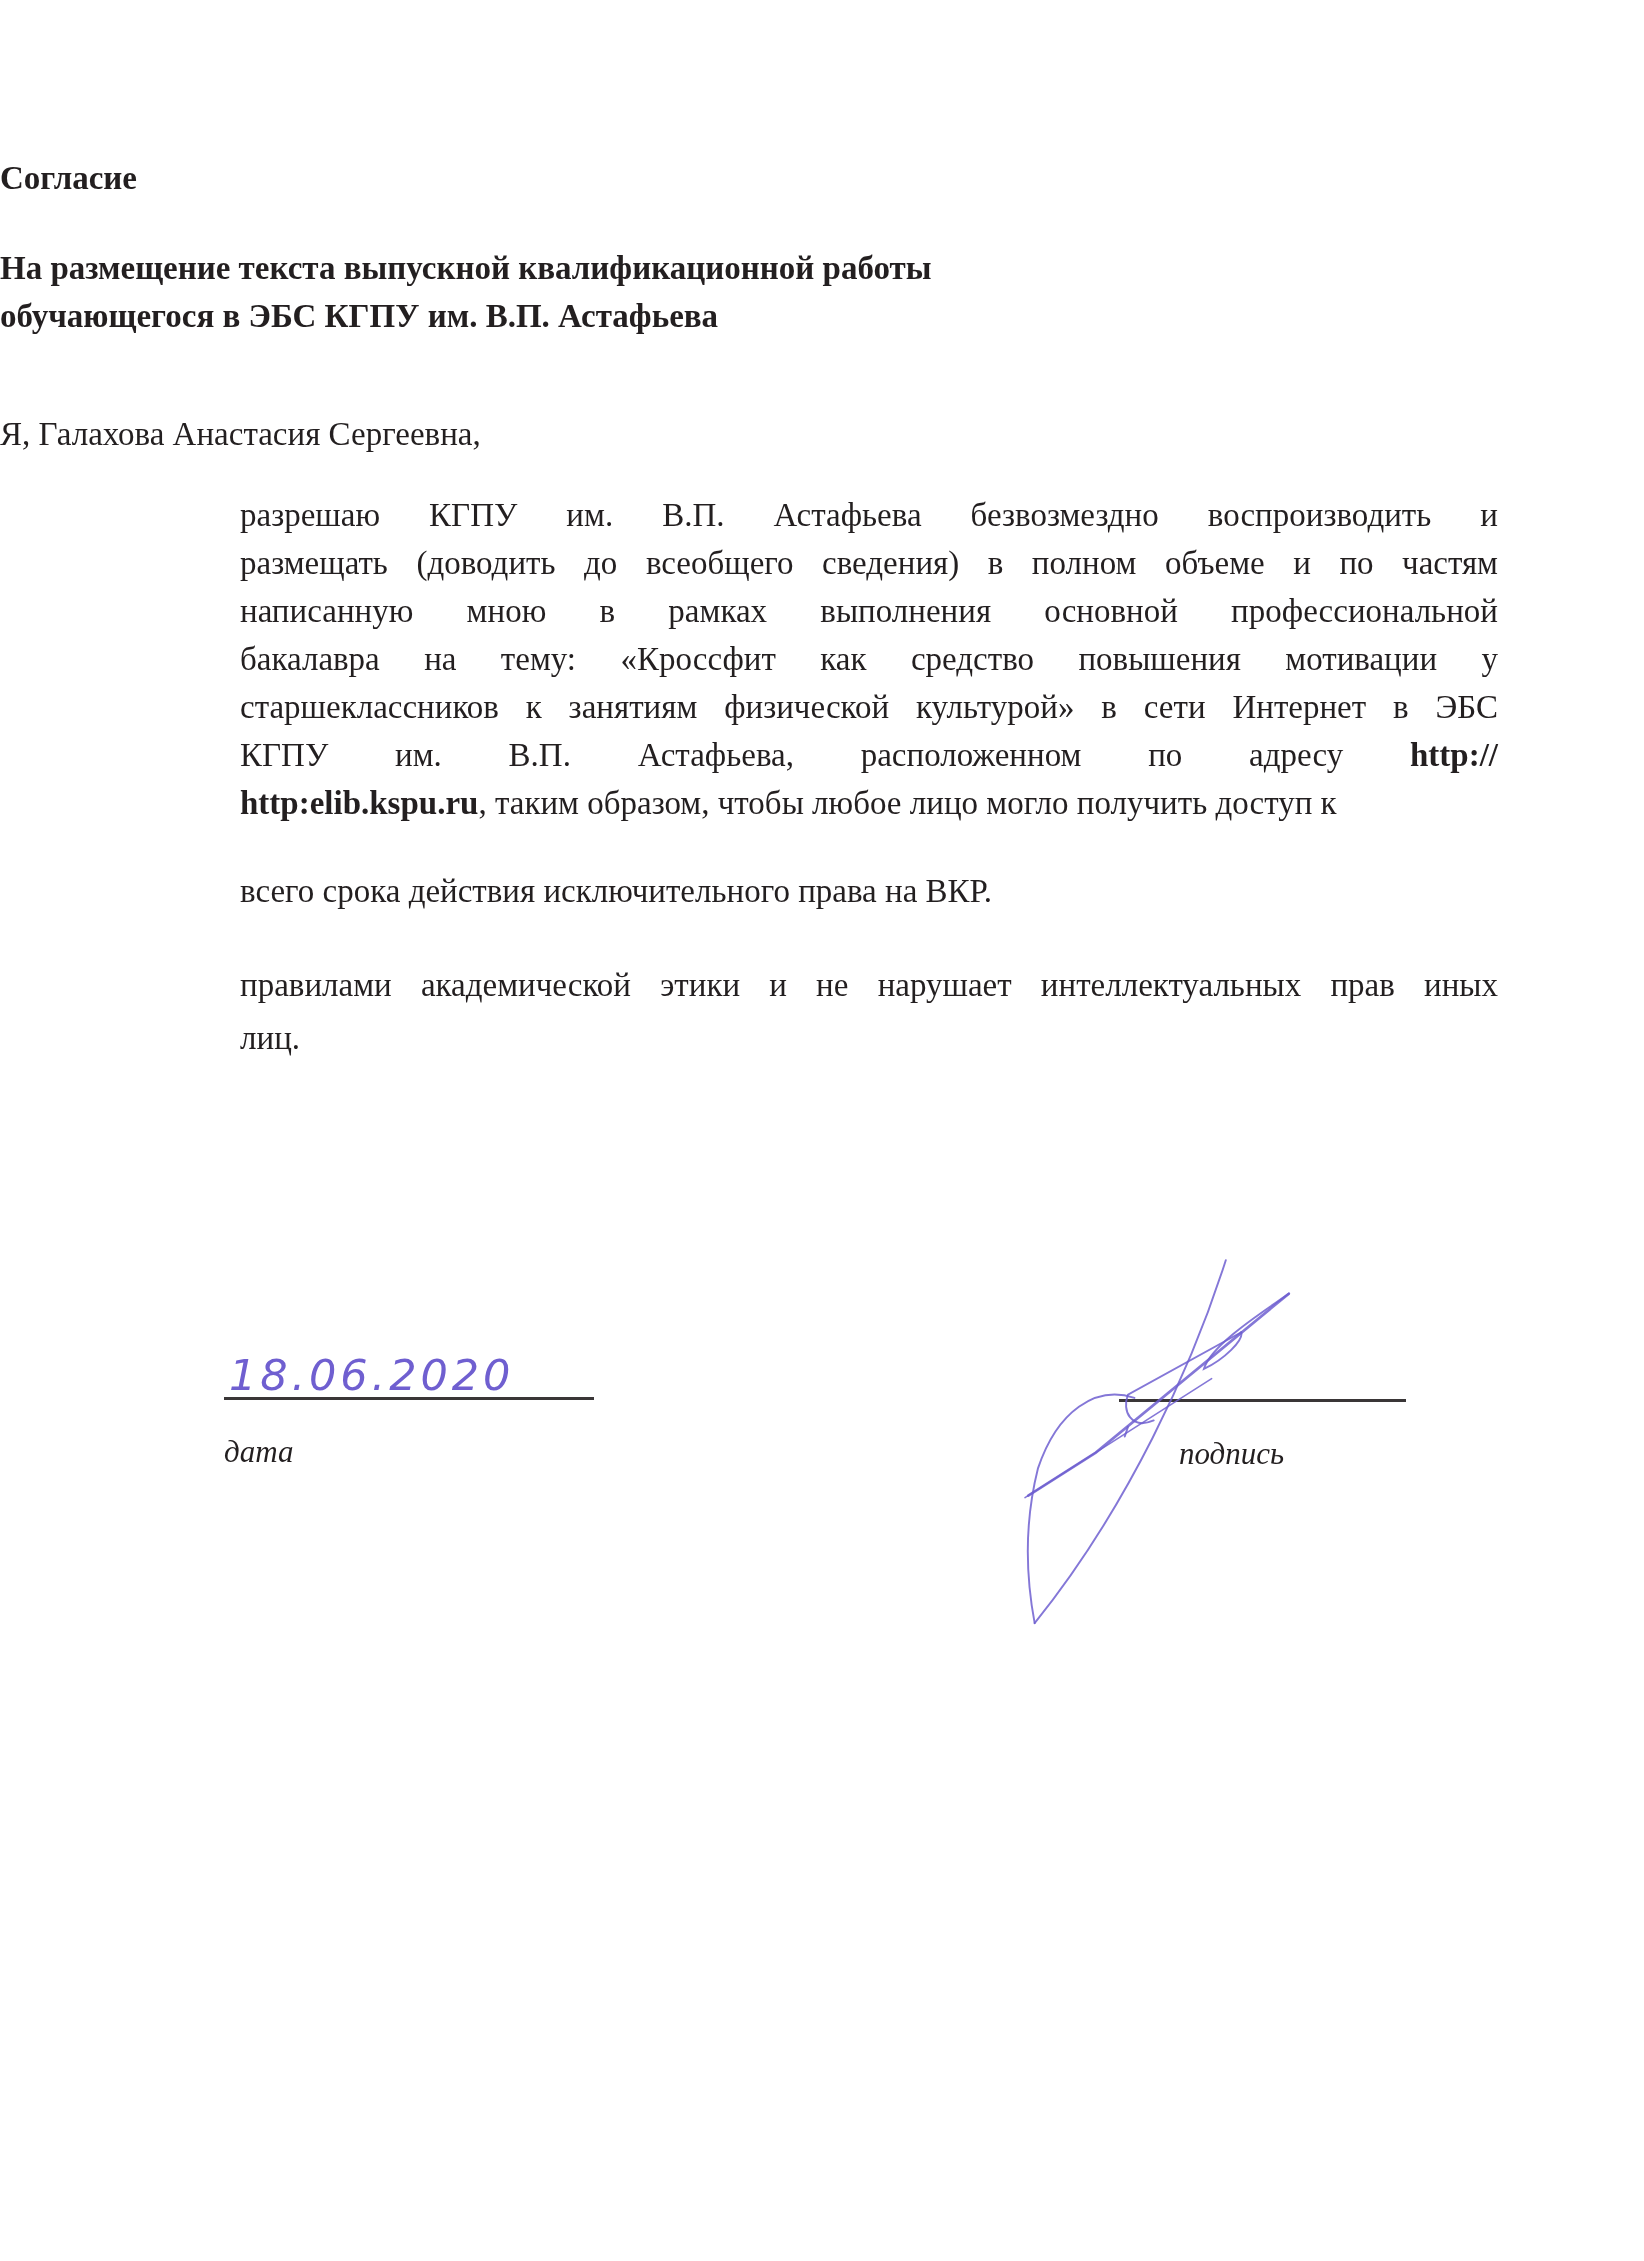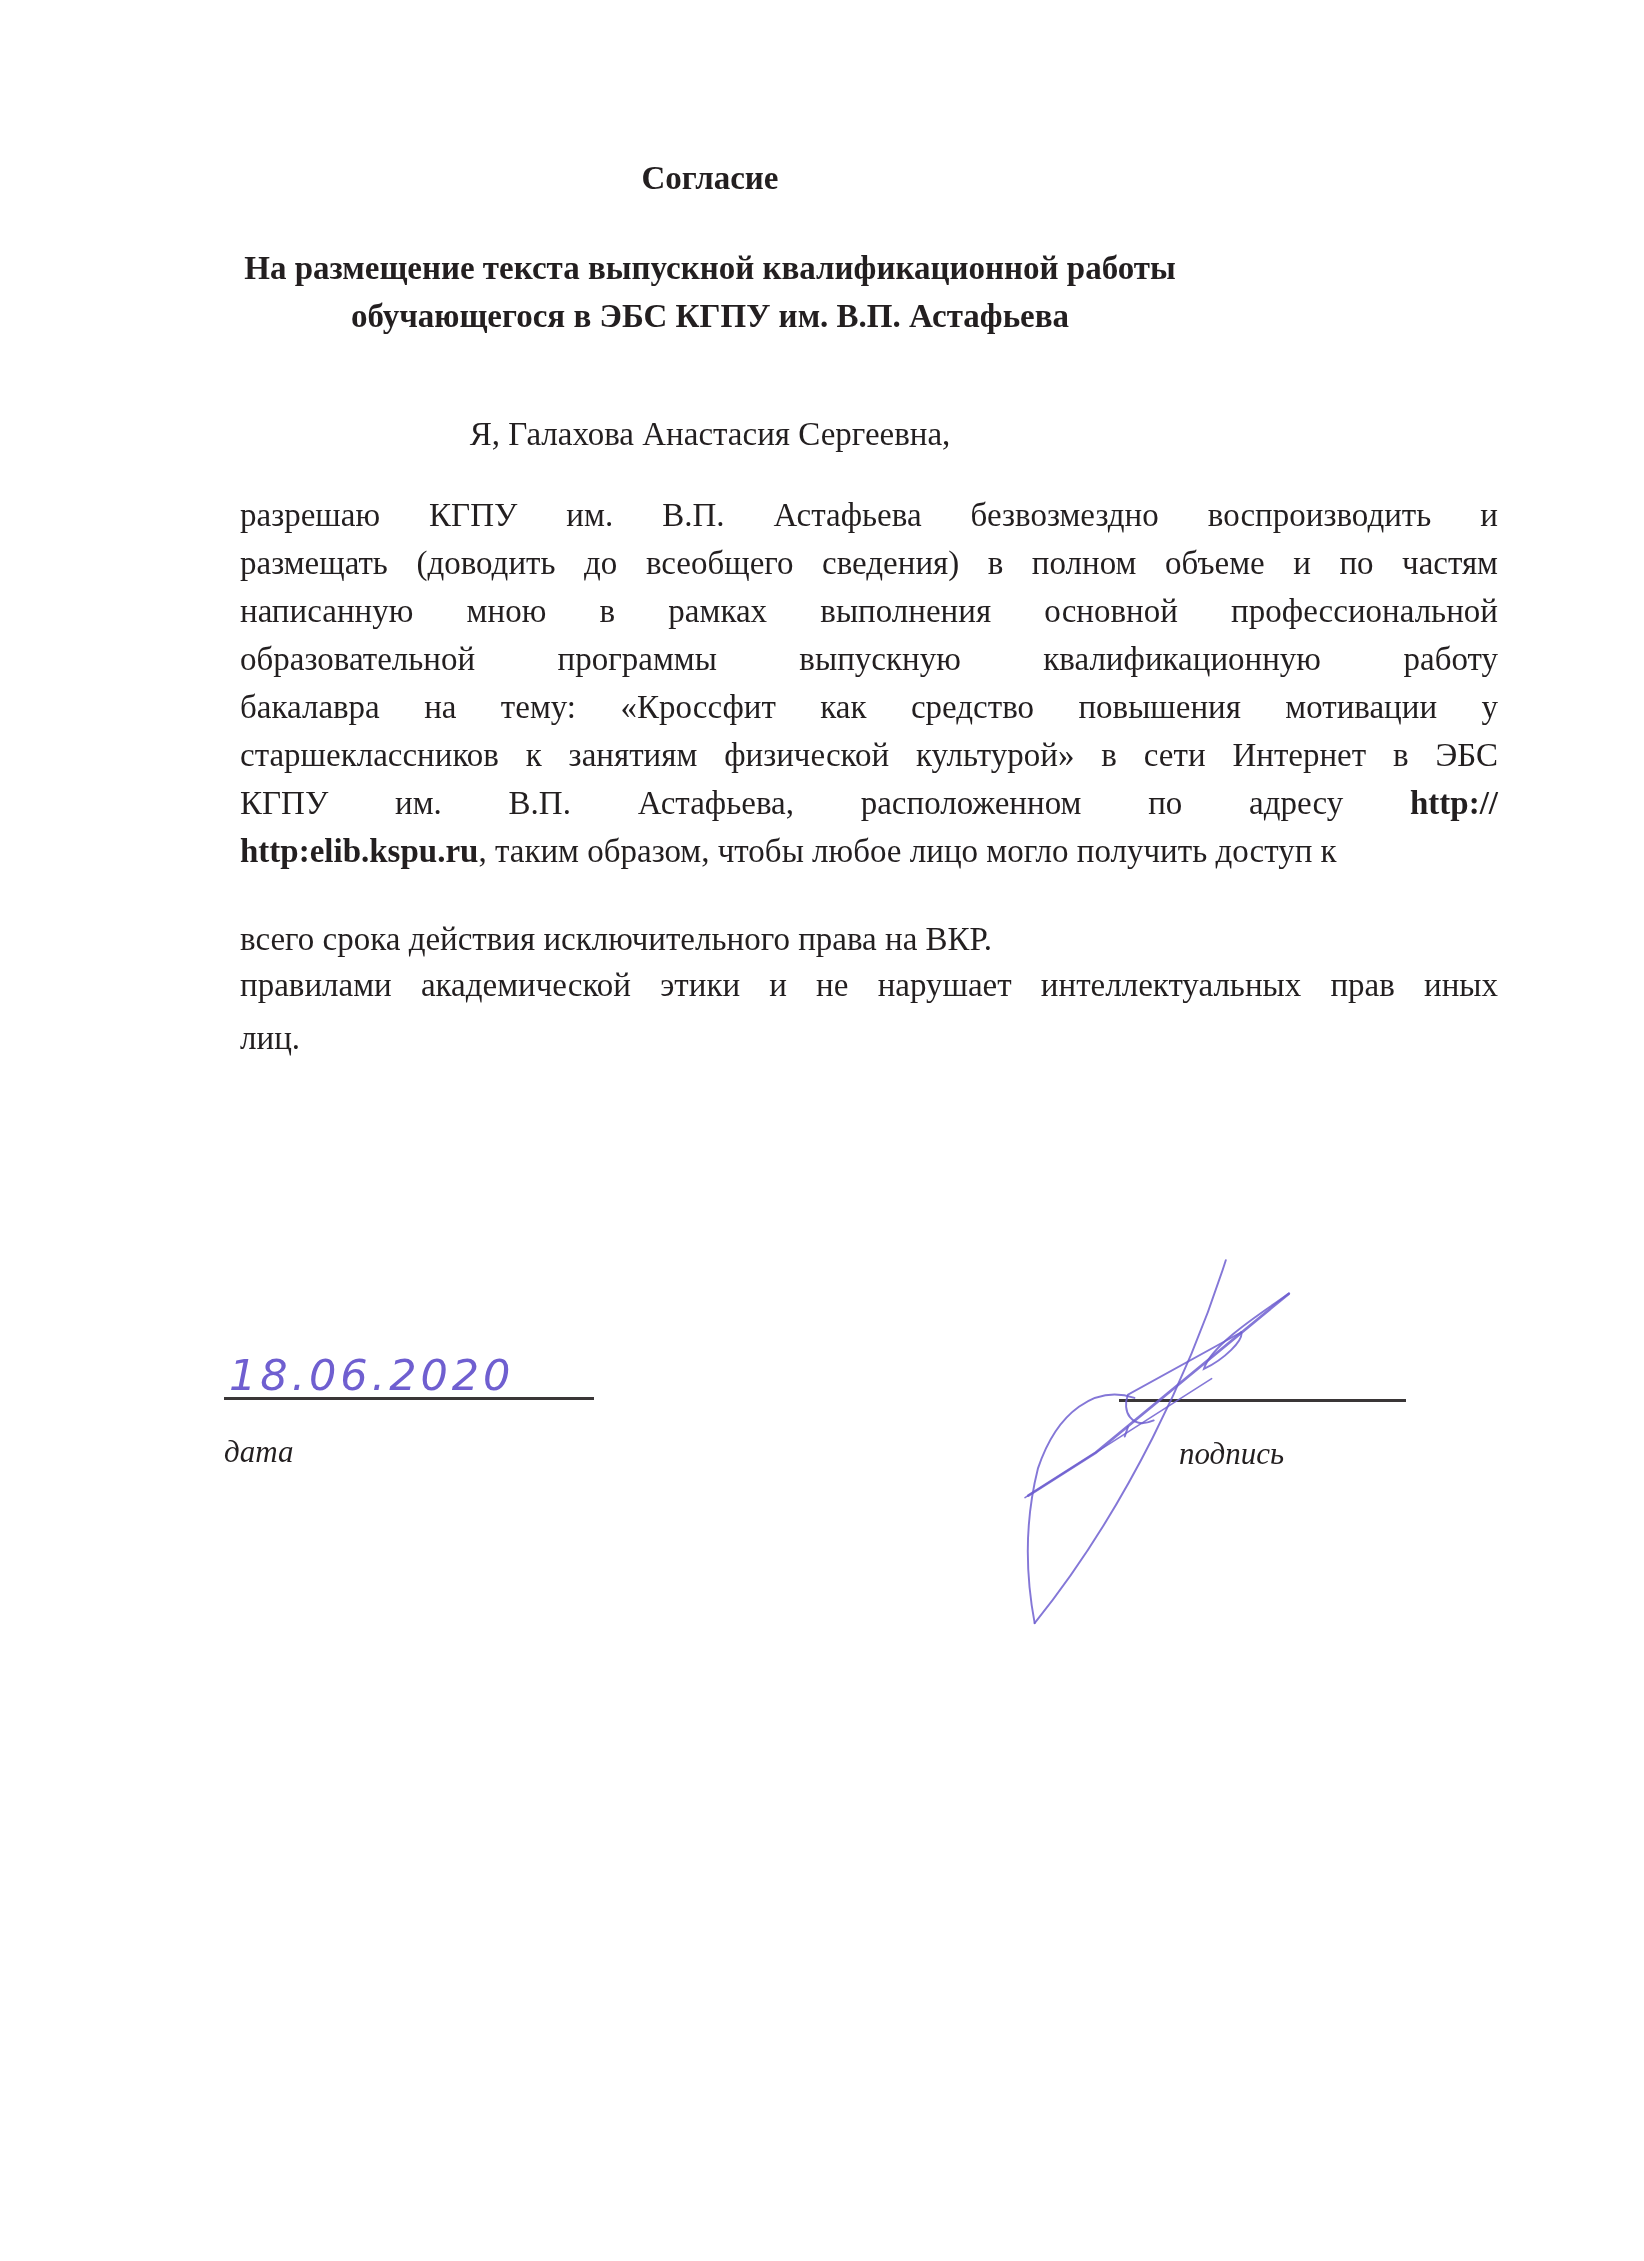--- a/index.html
+++ b/index.html
@@ -1,18 +1,18 @@
 <!DOCTYPE html>
 <html style="font-size:10.3px"><head>
 <meta charset="utf-8">
 <style>
   html, body { margin: 0; padding: 0; background: #ffffff; }
   body { width: 1644px; height: 2261px; position: relative; overflow: hidden;
          font-family: "Liberation Serif", "DejaVu Serif", serif; color: #231f20; }
-  .center { position: absolute; left: 0; width: 1420px; text-align: center; }
+  .center { position: absolute; left: 0; width: 1420px; text-align: left; }
   .title { top: 160px; font-size: 33px; font-weight: bold; }
   .subtitle { top: 244px; font-size: 33px; font-weight: bold; line-height: 48px; }
   .name { top: 416px; font-size: 33px; }
   .body-para { position: absolute; left: 240px; width: 1258px; font-size: 33px;
                line-height: 48px; text-align: justify; text-align-last: left; }
   .p1 { top: 491px; }
   .p2 { top: 959px; text-indent: 97px; line-height: 53px; }
   .p1 .line { display: block; text-align: justify; text-align-last: justify; }
   .p1 .line.last { text-align-last: left; margin-top: 40px; }
   .p2 .line { display: block; text-align-last: justify; }
@@ -38,21 +38,20 @@
   <div>На размещение текста выпускной квалификационной работы</div>
   <div>обучающегося в ЭБС КГПУ им. В.П. Астафьева</div>
 </div>
 
 <div class="center name">Я, Галахова Анастасия Сергеевна,</div>
 
 <div class="body-para p1">
   <span class="line">разрешаю КГПУ им. В.П. Астафьева безвозмездно воспроизводить и</span>
   <span class="line">размещать (доводить до всеобщего сведения) в полном объеме и по частям</span>
   <span class="line">написанную мною в рамках выполнения основной профессиональной</span>
-  <span class="line">образовательной программы выпускную квалификационную работу</span>
   <span class="line">бакалавра на тему: «Кроссфит как средство повышения мотивации у</span>
   <span class="line">старшеклассников к занятиям физической культурой» в сети Интернет в ЭБС</span>
   <span class="line"><span>КГПУ им. В.П. Астафьева, расположенном по адресу</span> <span class="bold">http://</span></span>
   <span class="line" style="text-align-last:left;"><span class="bold">http:elib.kspu.ru</span><span>, таким образом, чтобы любое лицо могло получить доступ к</span></span>
   <span class="line last">всего срока действия исключительного права на ВКР.</span>
 </div>
 
 <div class="body-para p2">
   <span class="line second">правилами академической этики и не нарушает интеллектуальных прав иных</span>
   <span class="line last">лиц.</span>

